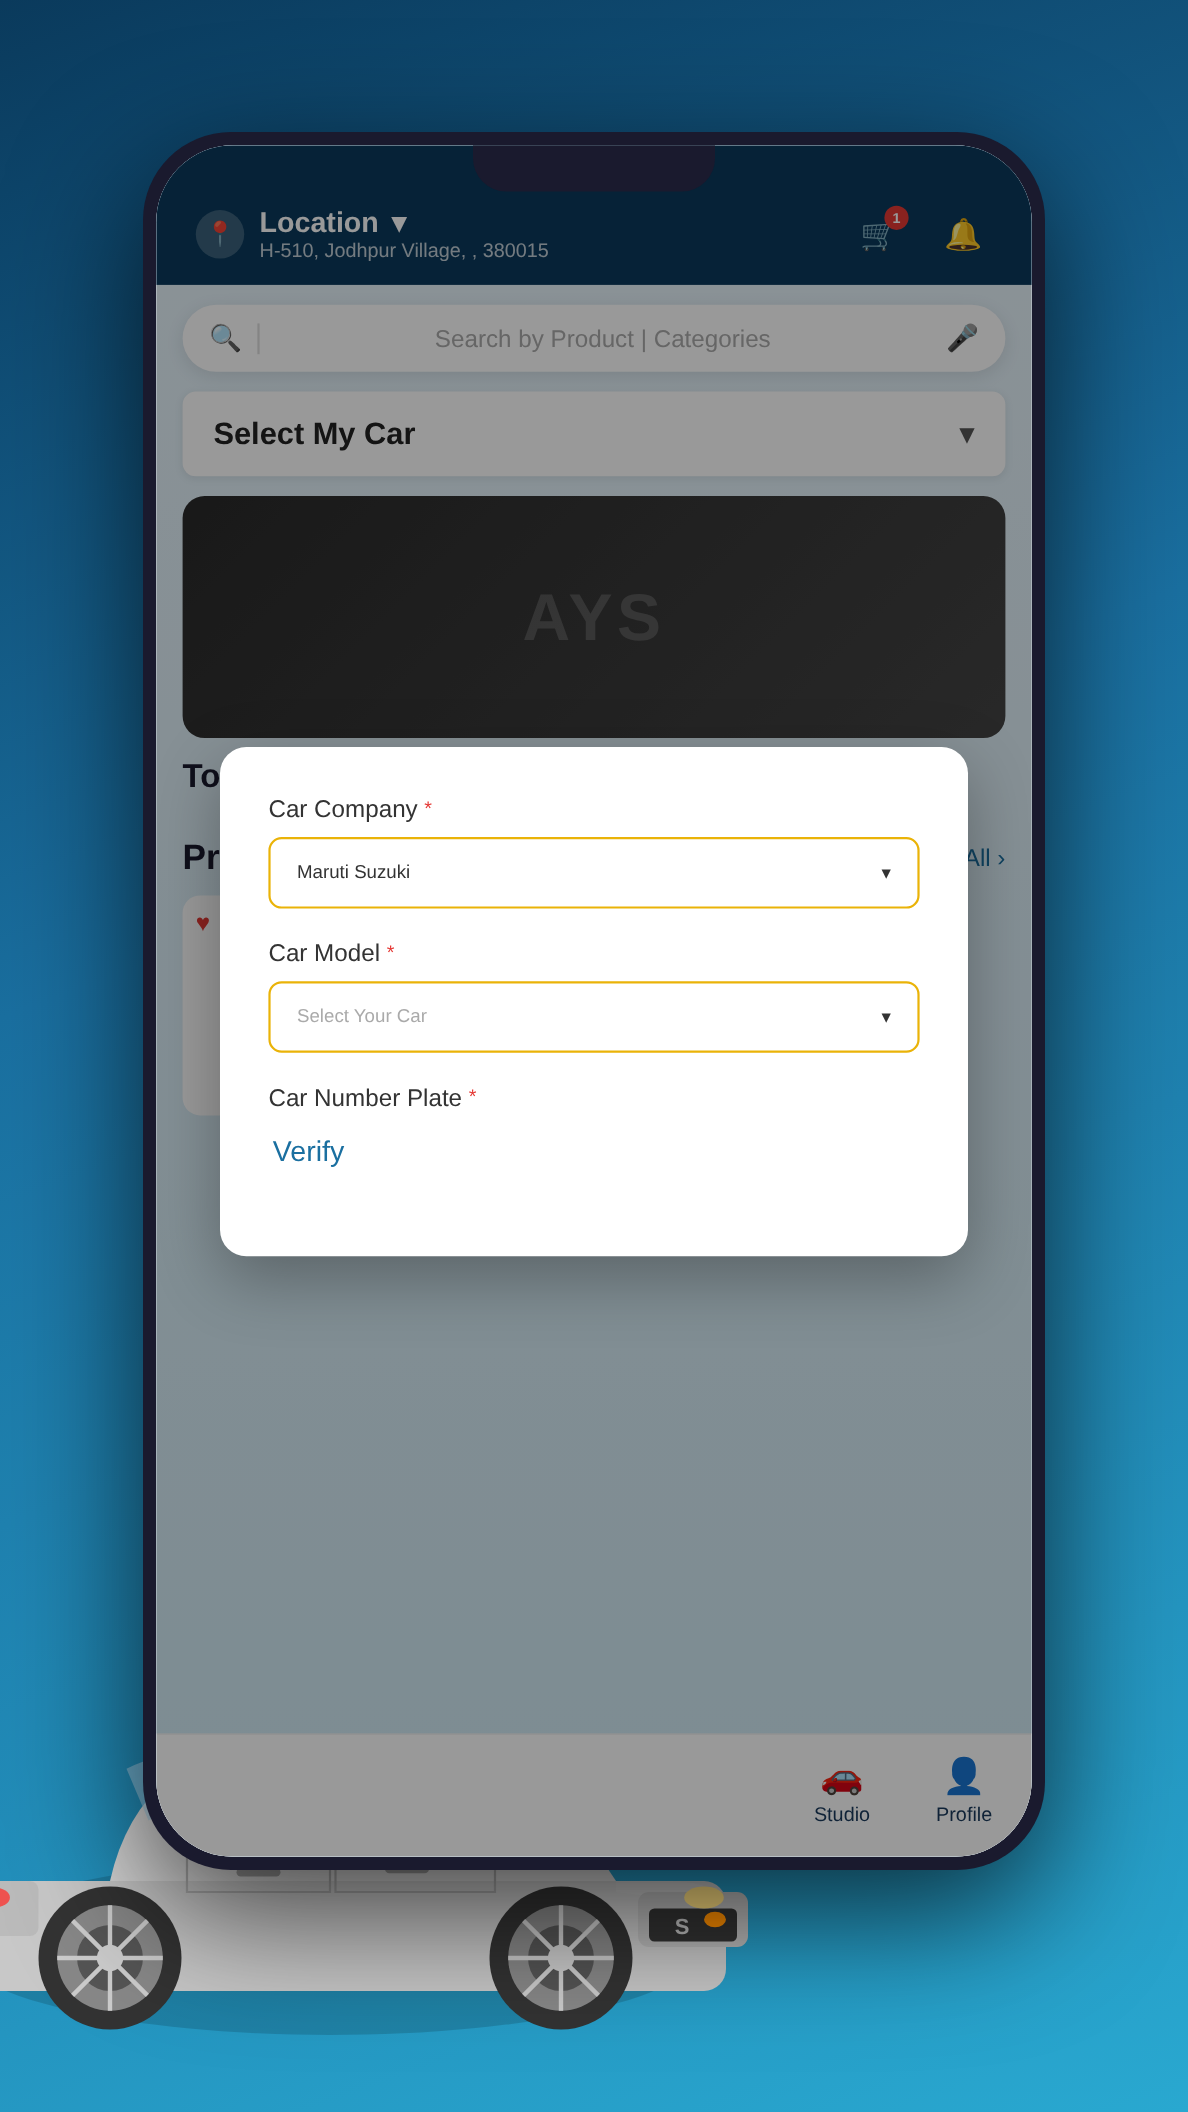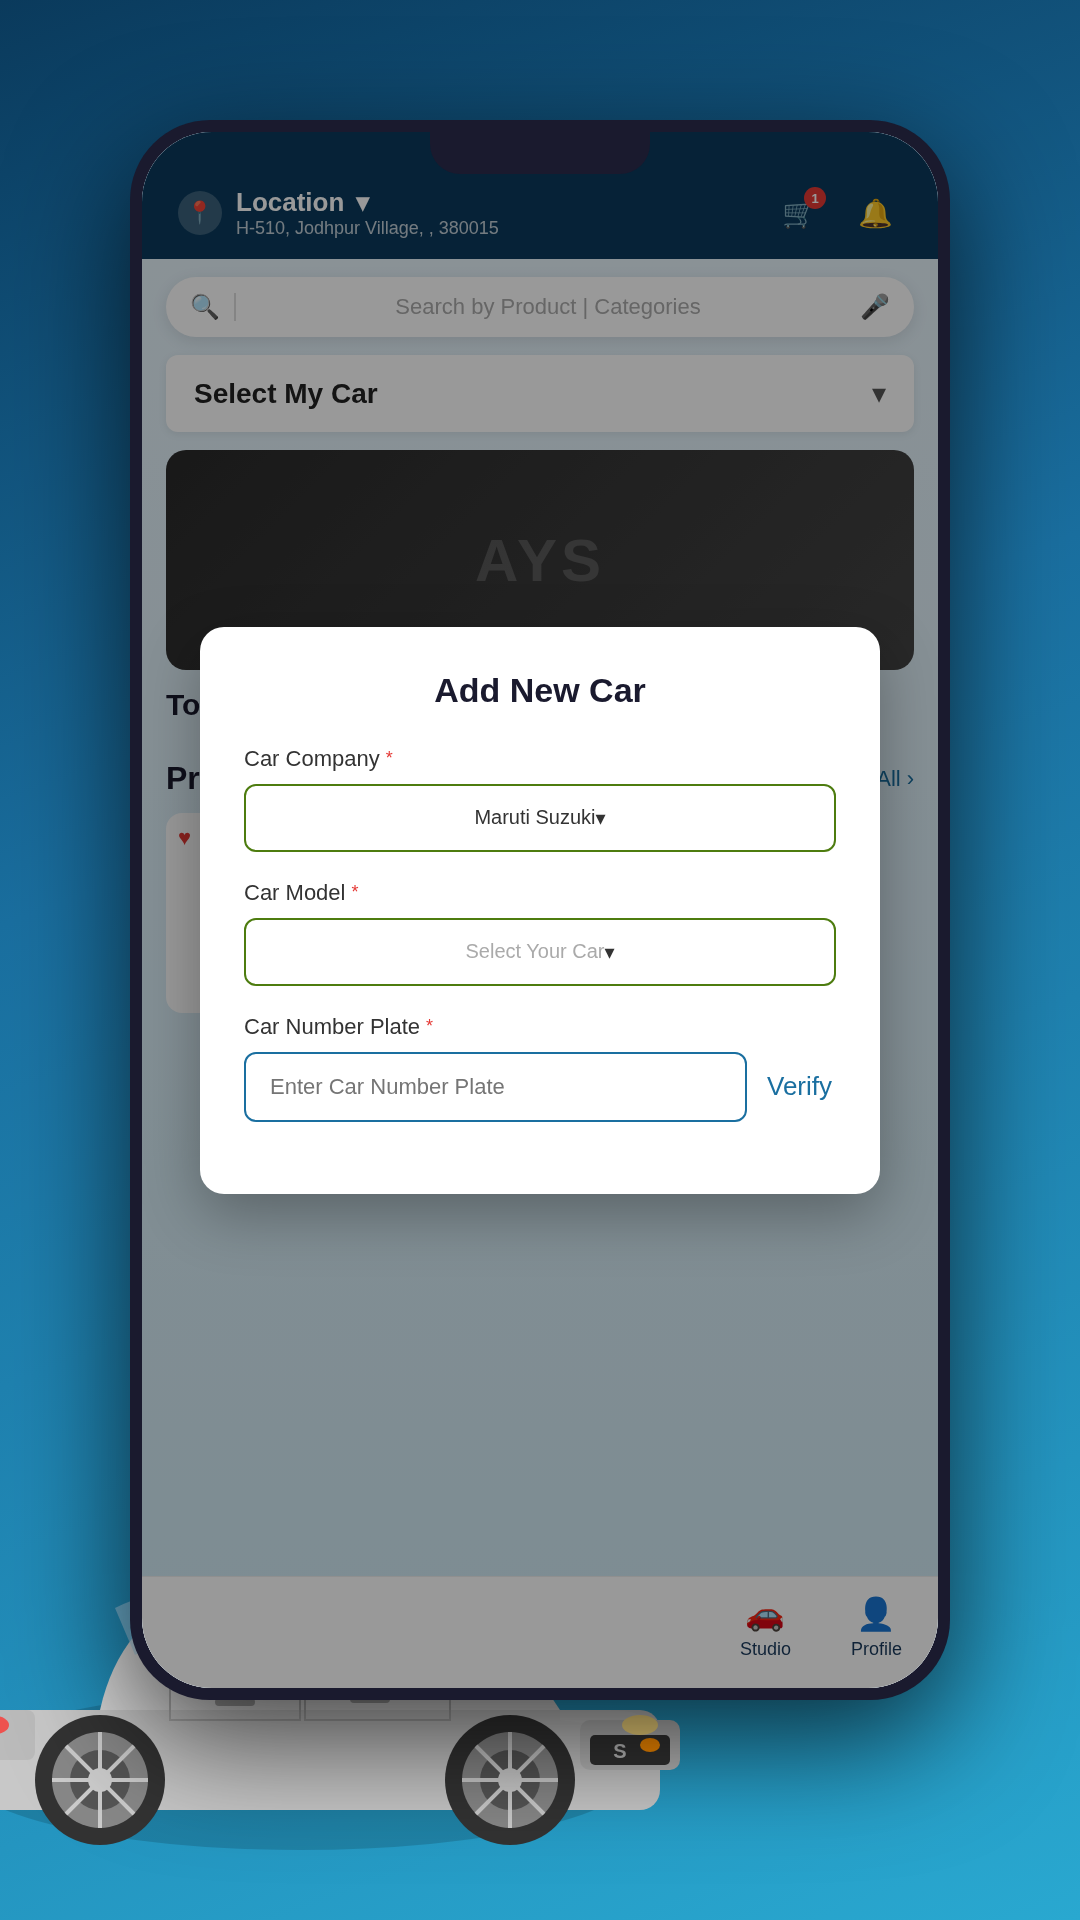--- a/index.html
+++ b/index.html
@@ -392,27 +392,27 @@
     }
 
     .form-label .required {
       color: #e53935;
       font-size: 18px;
     }
 
     .form-select {
       width: 100%;
       padding: 20px 24px;
-      border: 2px solid #4d7c0f;
+      border: 2px solid #eab308;
       border-radius: 12px;
-      font-size: 20px;
+      font-size: 17px;
       color: #333;
       display: flex;
       align-items: center;
-      justify-content: center;
+      justify-content: space-between;
       background: white;
       cursor: pointer;
     }
 
     .form-select-placeholder {
       color: #aaa;
     }
 
     .form-input-row {
       display: flex;
@@ -548,21 +548,20 @@
           <span class="nav-label">Studio</span>
         </div>
         <div class="nav-item">
           <span class="nav-icon">👤</span>
           <span class="nav-label">Profile</span>
         </div>
       </div>
 
       <div class="modal-overlay">
         <div class="modal">
-          <div class="modal-title">Add New Car</div>
 
           
           <div class="form-group">
             <div class="form-label">
               <span>Car Company</span>
               <span class="required">*</span>
             </div>
             <div class="form-select">
               <span>Maruti Suzuki</span>
               <span>▾</span>
@@ -581,21 +580,20 @@
             </div>
           </div>
 
           
           <div class="form-group">
             <div class="form-label">
               <span>Car Number Plate</span>
               <span class="required">*</span>
             </div>
             <div class="form-input-row">
-              <input class="form-input" type="text" placeholder="Enter Car Number Plate" style="">
               <button class="verify-btn">Verify</button>
             </div>
           </div>
 
           
         </div>
       </div>
 
     </div>
   </div>

